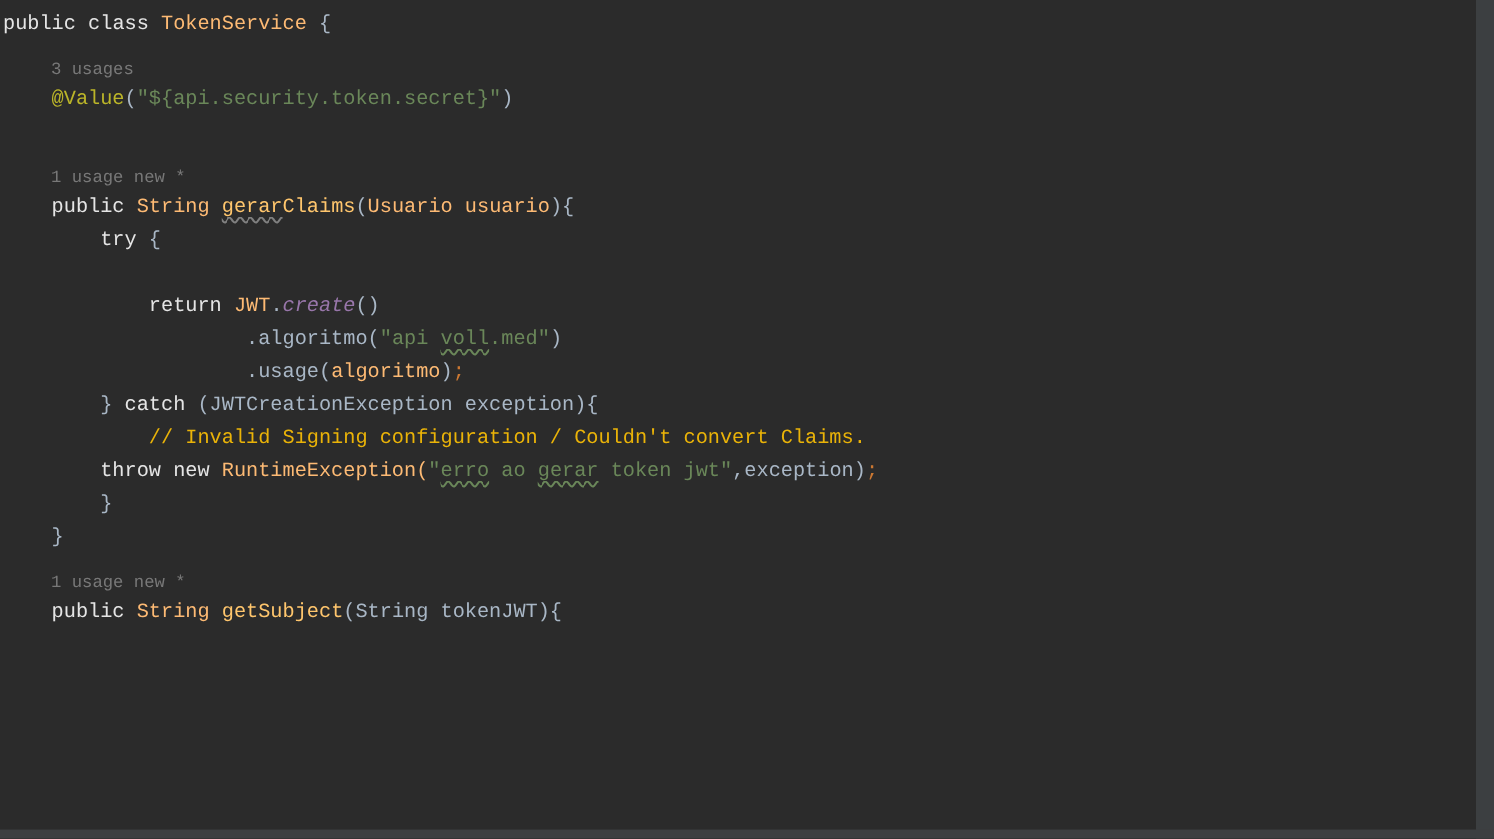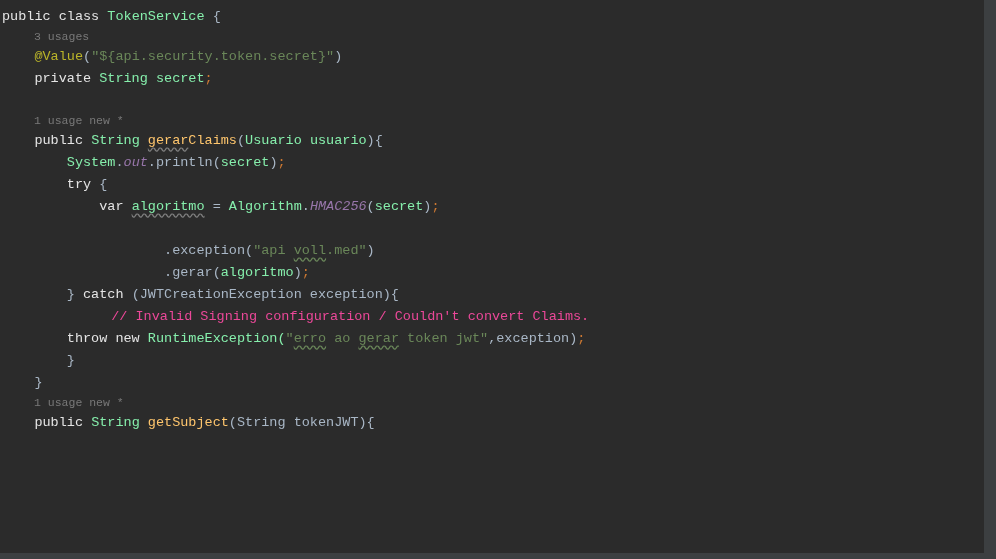--- a/index.html
+++ b/index.html
@@ -37,29 +37,30 @@
       background: #3c3f41;
     }
     .line { white-space: pre; }
     .blank { height: 22px; }
     .hint {
       color: #787878;
       font-size: 11.5px;
       height: 18px;
       line-height: 18px;
       padding-left: 32px;
+      margin-top: 10px;
     }
     .k-annotation { color: #bbb529; }
     .k-keyword { color: #e5e5e5; }
     .k-string { color: #6a8759; }
-    .k-type { color: #86efac; }
+    .k-type { color: #fdba74; }
     .k-method-decl { color: #ffc66d; }
     .k-static { color: #9876aa; font-style: italic; }
     .k-static-m { color: #9876aa; font-style: italic; }
-    .k-comment { color: #ec4899; margin-left: 12px; }
+    .k-comment { color: #eab308; }
     .underline {
       text-decoration-line: underline;
       text-decoration-style: wavy;
       text-decoration-color: #808080;
       text-underline-offset: 3px;
     }
     .underline-green {
       text-decoration-line: underline;
       text-decoration-style: wavy;
       text-decoration-color: #6a8759;
@@ -73,42 +74,40 @@
 
 <div class="editor-area">
 
 
   <div class="line"><span class="k-keyword">public </span><span class="k-keyword">class </span><span class="k-type">TokenService </span><span class="punc">{</span></div>
 
   <div class="hint">3 usages</div>
 
   <div class="line">    <span class="k-annotation">@Value</span><span class="punc">(</span><span class="k-string">"${api.security.token.secret}"</span><span class="punc">)</span></div>
 
-  <div class="line">    <span class="k-keyword">private </span><span class="k-type">String </span><span class="k-type">secret</span><span class="semi">;</span></div>
 
   <div class="blank"></div>
 
   <div class="hint">1 usage   new *</div>
 
   <div class="line">    <span class="k-keyword">public </span><span class="k-type">String </span><span class="k-method-decl underline">gerar</span><span class="k-method-decl">Claims</span><span class="punc">(</span><span class="k-type">Usuario </span><span class="k-type">usuario</span><span class="punc">){</span></div>
 
-  <div class="line">        <span class="k-type">System</span><span class="punc">.</span><span class="k-static">out</span><span class="punc">.println(</span><span class="k-type">secret</span><span class="punc">)</span><span class="semi">;</span></div>
 
   <div class="line">        <span class="k-keyword">try </span><span class="punc">{</span></div>
 
-  <div class="line">            <span class="k-keyword">var </span><span class="k-type underline">algoritmo</span><span class="punc"> = </span><span class="k-type">Algorithm</span><span class="punc">.</span><span class="k-static-m">HMAC256</span><span class="punc">(</span><span class="k-type">secret</span><span class="punc">)</span><span class="semi">;</span></div>
 
   <div class="blank"></div>
 
+  <div class="line">            <span class="k-keyword">return </span><span class="k-type">JWT</span><span class="punc">.</span><span class="k-static-m">create</span><span class="punc">()</span></div>
 
-  <div class="line">                    <span class="punc">.exception(</span><span class="k-string">"api </span><span class="k-string underline-green">voll</span><span class="k-string">.med"</span><span class="punc">)</span></div>
+  <div class="line">                    <span class="punc">.algoritmo(</span><span class="k-string">"api </span><span class="k-string underline-green">voll</span><span class="k-string">.med"</span><span class="punc">)</span></div>
 
 
 
-  <div class="line">                    <span class="punc">.gerar(</span><span class="k-type">algoritmo</span><span class="punc">)</span><span class="semi">;</span></div>
+  <div class="line">                    <span class="punc">.usage(</span><span class="k-type">algoritmo</span><span class="punc">)</span><span class="semi">;</span></div>
 
   <div class="line">        <span class="punc">} </span><span class="k-keyword">catch </span><span class="punc">(JWTCreationException exception){</span></div>
 
   <div class="line">            <span class="k-comment">// Invalid Signing configuration / Couldn't convert Claims.</span></div>
 
   <div class="line">        <span class="k-keyword">throw </span><span class="k-keyword">new </span><span class="k-type">RuntimeException(</span><span class="k-string">"</span><span class="k-string underline-green">erro</span><span class="k-string"> ao </span><span class="k-string underline-green">gerar</span><span class="k-string"> token jwt"</span><span class="punc">,exception)</span><span class="semi">;</span></div>
 
   <div class="line">        <span class="punc">}</span></div>
 
   <div class="line">    <span class="punc">}</span></div>

